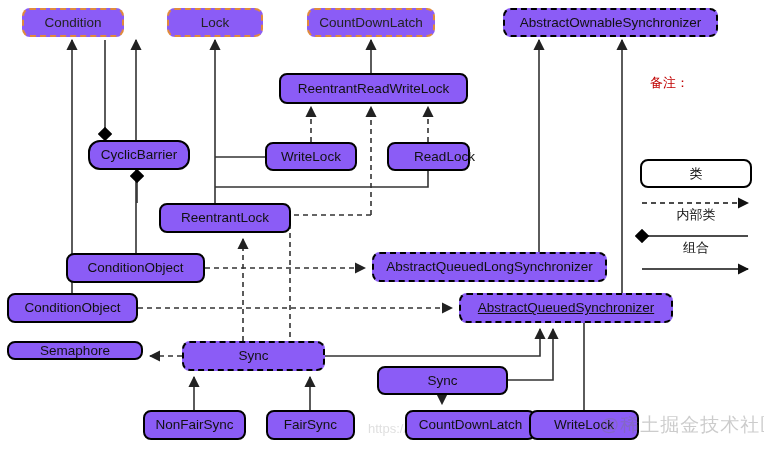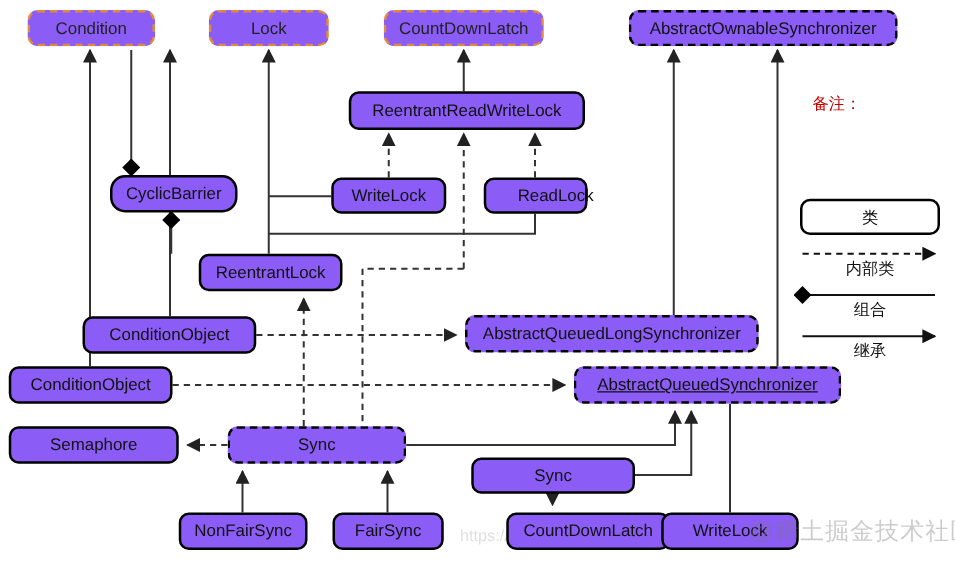--- a/index.html
+++ b/index.html
@@ -112,36 +112,36 @@
       </div>
       <div class="node clazz" style="left: 88px; top: 140px; width: 102px; height: 30px; border-radius: 12px;">
         <span>CyclicBarrier</span>
       </div>
       <div class="node clazz" style="left: 265px; top: 142px; width: 92px; height: 29px;">
         <span>WriteLock</span>
       </div>
       <div class="node clazz" style="left: 387px; top: 142px; width: 83px; height: 29px; padding-left: 32px;">
         <span>ReadLock</span>
       </div>
-      <div class="node clazz" style="left: 159px; top: 203px; width: 115px; height: 30px;">
+      <div class="node clazz" style="left: 159px; top: 203px; width: 132px; height: 30px;">
         <span>ReentrantLock</span>
       </div>
       <div class="node clazz" style="left: 66px; top: 253px; width: 139px; height: 30px;">
         <span>ConditionObject</span>
       </div>
       <div class="node abstract" style="left: 372px; top: 252px; width: 235px; height: 30px;">
         <span>AbstractQueuedLongSynchronizer</span>
       </div>
       <div class="node clazz" style="left: 7px; top: 293px; width: 131px; height: 30px;">
         <span>ConditionObject</span>
       </div>
       <div class="node abstract" style="left: 459px; top: 293px; width: 214px; height: 30px; text-decoration: underline;">
         <span>AbstractQueuedSynchronizer</span>
       </div>
-      <div class="node clazz" style="left: 7px; top: 341px; width: 136px; height: 30px;">
+      <div class="node clazz" style="left: 7px; top: 341px; width: 136px; height: 19px;">
         <span>Semaphore</span>
       </div>
       <div class="node abstract" style="left: 182px; top: 341px; width: 143px; height: 30px;">
         <span>Sync</span>
       </div>
       <div class="node clazz" style="left: 377px; top: 366px; width: 131px; height: 29px;">
         <span>Sync</span>
       </div>
       <div class="node clazz" style="left: 143px; top: 410px; width: 103px; height: 30px;">
         <span>NonFairSync</span>
@@ -177,19 +177,18 @@
       </defs>
       <g stroke="#111" stroke-width="1.6" fill="none">
         <path d="M14,155 L120,155" stroke-dasharray="5,4" marker-end="url(#lArr)"></path>
         <path d="M14,188 L120,188" marker-start="url(#lDiam)"></path>
         <path d="M14,221 L120,221" marker-end="url(#lArr)"></path>
       </g>
     </svg>
 
     <div class="legend-lbl" style="left:0px;top:191px;width:136px;">组合</div>
     <div class="legend-lbl" style="left:0px;top:158px;width:136px;">内部类</div>
-    <div class="legend-lbl" style="left:0px;top:224px;width:136px;">继承</div>
   </div>
 
   <div class="wm2" id="wm-faint" style="left: 368px; top: 420px;">https://juejin.cn  @稀土掘金技术社区</div>
   <div class="wm" id="wm-main" style="left: 600px; top: 412px;">@稀土掘金技术社区</div>
 
 </div>
 
 </body></html>

